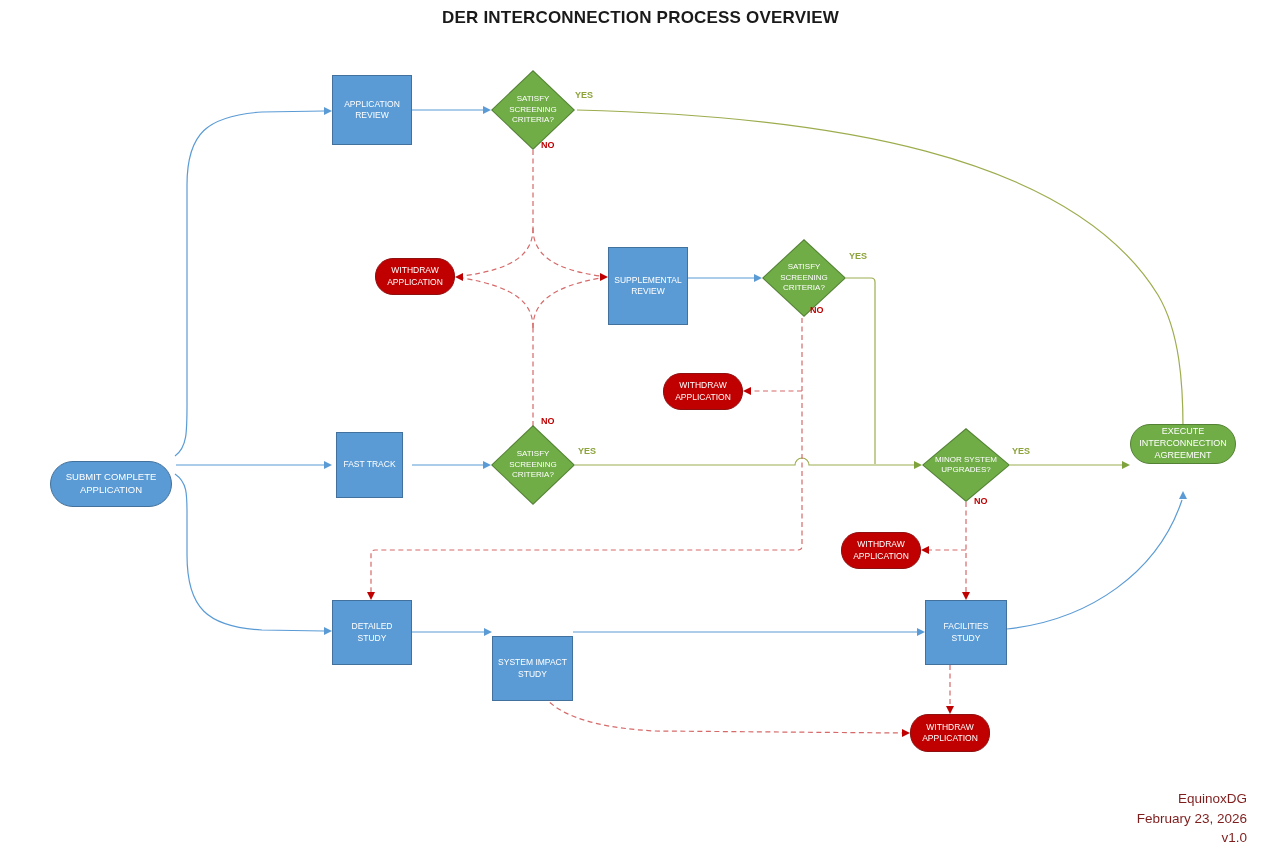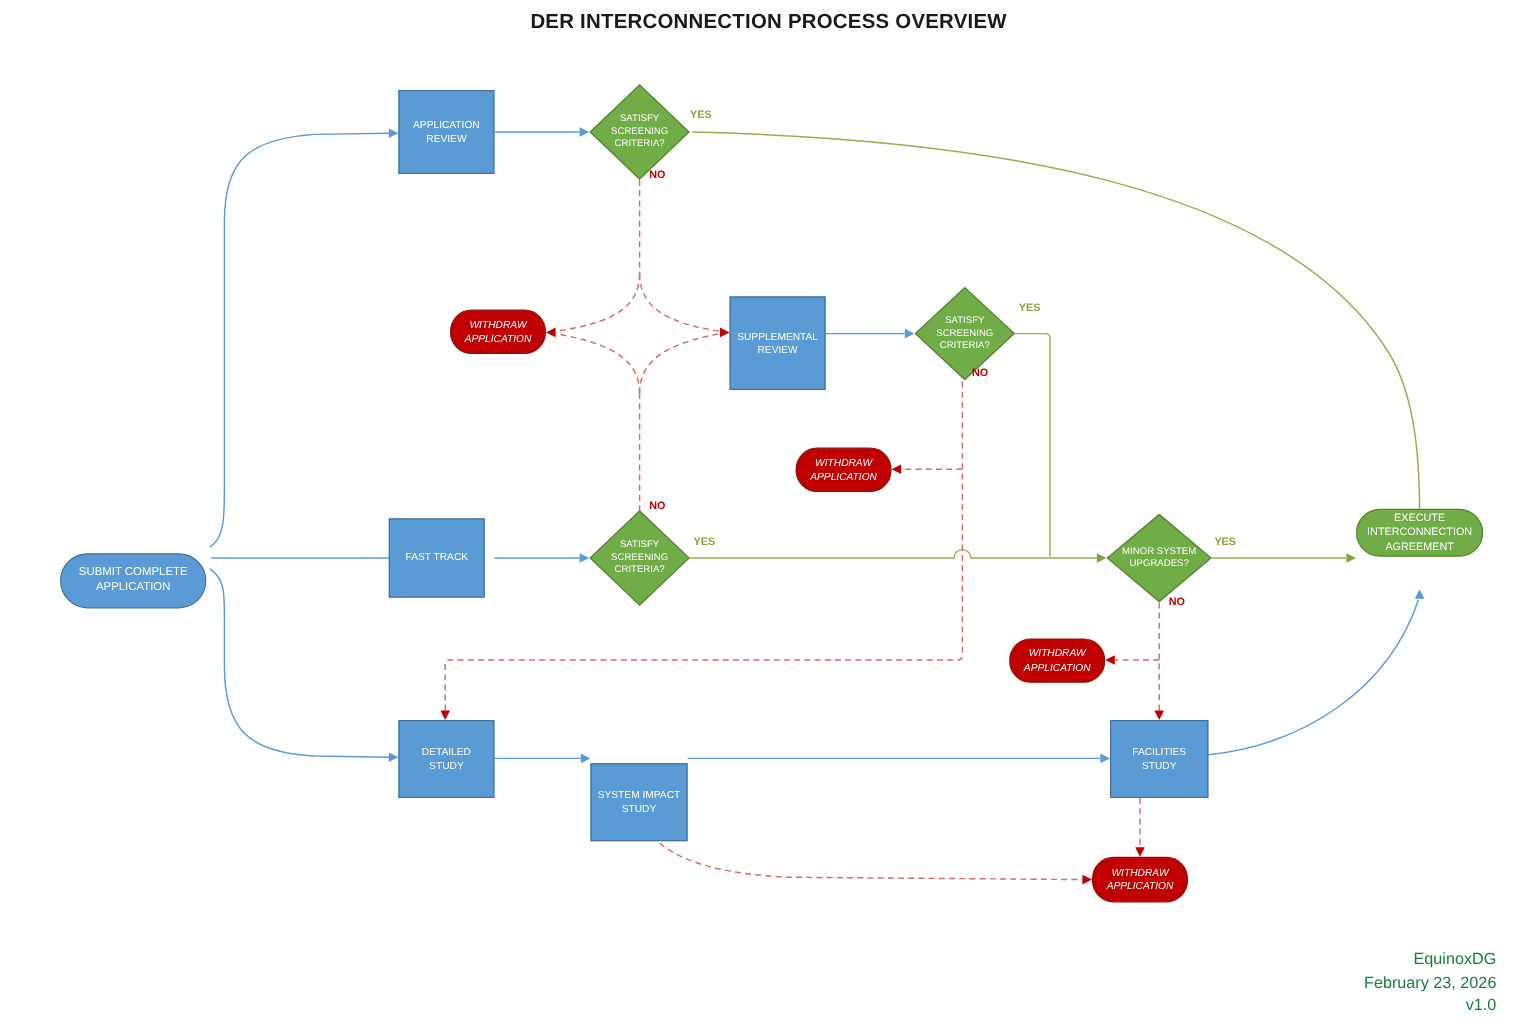--- a/index.html
+++ b/index.html
@@ -10,39 +10,39 @@
   #connectors{position:absolute;left:0;top:0;width:1281px;height:853px;}
   .title{
     position:absolute;left:0;top:8px;width:1281px;text-align:center;
     font-size:17px;font-weight:bold;color:#1a1a1a;letter-spacing:.2px;
   }
   .node{position:absolute;display:flex;align-items:center;justify-content:center;
     text-align:center;color:#fff;box-sizing:border-box;}
   .box{background:var(--process-fill);border:1px solid var(--process-border);
     font-size:8.5px;line-height:1.3;padding:2px 4px;}
   .pill-red{background:var(--terminal-fill);border:1px solid var(--terminal-border);
-    border-radius:18px;font-size:8.5px;line-height:1.3;padding:2px 6px;font-style:italic;}
+    border-radius:18px;font-size:8.5px;line-height:1.3;padding:2px 6px;}
   .pill-blue{background:var(--process-fill);border:1px solid var(--process-border);
     border-radius:23px;font-size:9.5px;line-height:1.35;padding:2px 8px;margin-top:19px;}
   .pill-green{background:var(--decision-fill);border:1px solid var(--decision-border);
     border-radius:24px;font-size:9px;line-height:1.3;padding:2px 8px;}
   .diamond{position:absolute;}
   .diamond .d-outer,.diamond .d-inner{
     position:absolute;clip-path:polygon(50% 0,100% 50%,50% 100%,0 50%);}
   .diamond .d-outer{inset:0;background:var(--decision-border);}
   .diamond .d-inner{inset:1.5px;background:var(--decision-fill);}
   .diamond .d-txt{position:absolute;inset:0;display:flex;align-items:center;
     justify-content:center;text-align:center;color:#fff;font-size:8px;line-height:1.3;}
   .diamond .d-txt span{display:block;width:72%;}
   .elabel{position:absolute;font-size:9px;font-weight:bold;}
   .elabel.yes{color:var(--label-yes);}
   .elabel.no{color:var(--label-no);}
   .footer{
     position:absolute;right:34px;top:789px;text-align:right;
-    font-size:13.5px;color:#15803d;line-height:1.45;
+    font-size:13.5px;color:#7f1d1d;line-height:1.45;
   }
   .edge-blue{stroke:var(--edge-blue);stroke-width:1.2;fill:none;}
   .edge-yes{stroke:var(--edge-yes);stroke-width:1.2;fill:none;}
   .edge-no{stroke:var(--edge-no);stroke-width:1.2;fill:none;stroke-dasharray:5 3.5;}
   .ah-blue{fill:var(--edge-blue);}
   .ah-yes{fill:var(--arrow-yes);}
   .ah-no{fill:var(--label-no);}
 </style>
 </head>
 <body>
@@ -132,21 +132,21 @@
     <div class="d-inner"></div>
     <div class="d-txt">
         <span>SATISFY SCREENING CRITERIA?</span>
       </div>
   </div>
 
   <div class="node pill-red" style="left:663px;top:373px;width:80px;height:37px;">
     <span>WITHDRAW APPLICATION</span>
   </div>
 
-  <div class="node box" style="left:324px;top:432px;width:80px;height:66px;">
+  <div class="node box" style="left:336px;top:432px;width:67px;height:66px;">
     <span>FAST TRACK</span>
   </div>
 
   <div class="diamond" style="left:491px;top:425px;width:84px;height:80px;">
     <div class="d-outer"></div>
     <div class="d-inner"></div>
     <div class="d-txt">
         <span>SATISFY SCREENING CRITERIA?</span>
       </div>
   </div>

